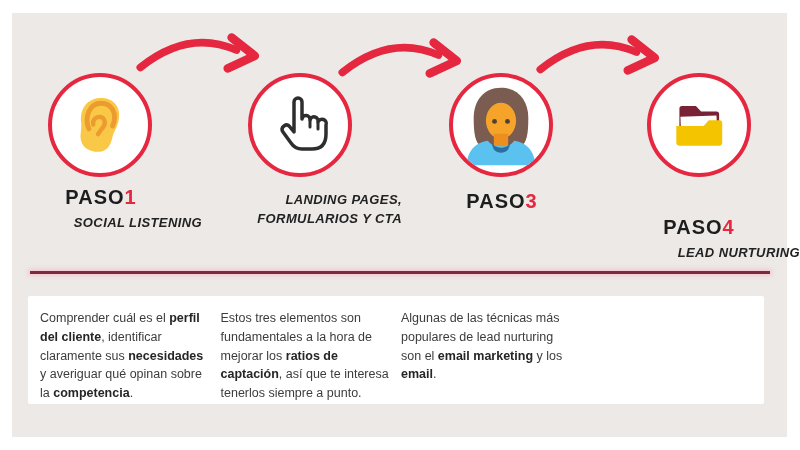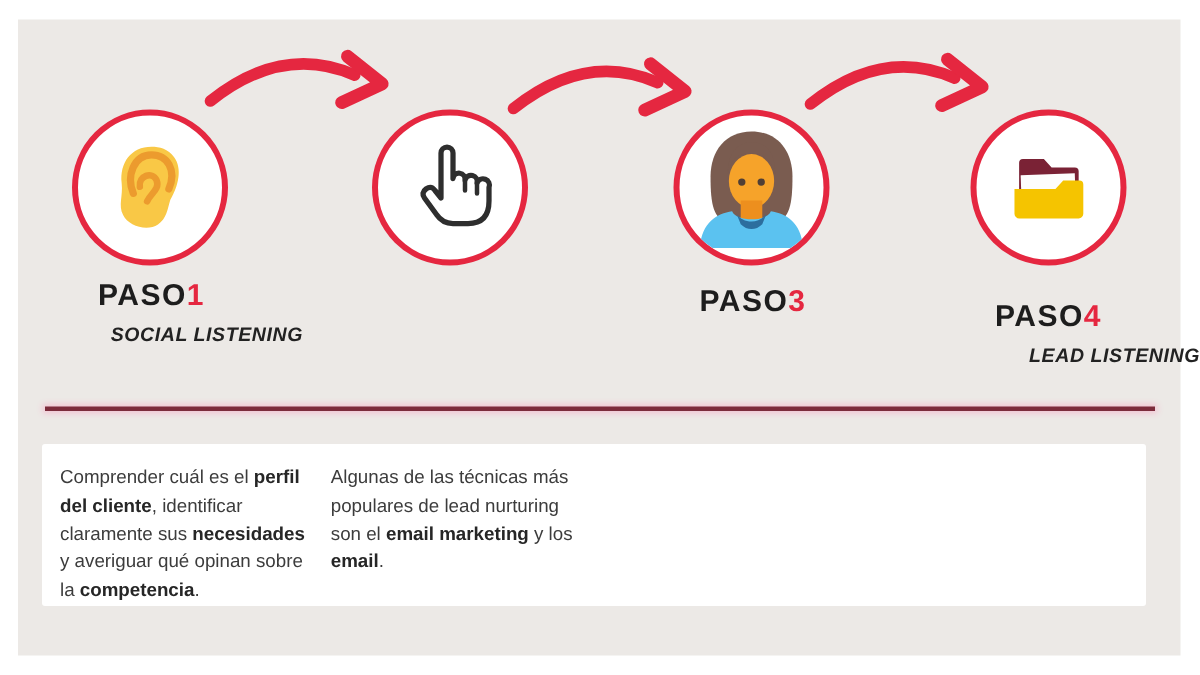--- a/index.html
+++ b/index.html
@@ -31,21 +31,21 @@
   
   .arrow{position:absolute;width:128px;height:50px;}
   .a1{left:134px;top:27px;}
   .a2{left:336px;top:32px;}
   .a3{left:534px;top:29px;}
   
   .step-header{position:absolute;width:202px;text-align:center;}
   .h1{left:0px;top:186px;}
   .h2{left:200px;top:186px;}
   .h3{left:401px;top:190px;}
-  .h4{left:598px;top:200px;}
+  .h4{left:598px;top:216px;}
   .step-title{
     font-size:20px;font-weight:bold;letter-spacing:1px;color:var(--ink);
   }
   .step-title .num{color:var(--accent);}
   .step-subtitle{
     margin-top:5px;font-size:13px;font-weight:bold;font-style:italic;
     letter-spacing:.4px;color:#222;line-height:1.45;white-space:pre-line;text-align:right;
   }
   
   .divider{
@@ -119,28 +119,31 @@
       <rect x="14" y="24" width="35" height="12" fill="#FDFDFD" transform="rotate(-2 14 24)"></rect>
       <path d="M10 33 H36.5 L41.5 27.5 H52 a2.5 2.5 0 0 1 2.5 2.5 V49 a3 3 0 0 1 -3 3 H13 a3 3 0 0 1 -3 -3 Z" fill="#F5C400"></path>
     </svg>
   </div>
 
   <div class="step-header h1">
     <div class="step-title"><span>PASO</span><span class="num">1</span></div>
     <div class="step-subtitle">SOCIAL LISTENING</div>
   </div>
   <div class="step-header h2">
+    <div class="step-subtitle">LANDING PAGES,
+FORMULARIOS Y CTA</div>
   </div>
   <div class="step-header h3">
     <div class="step-title"><span>PASO</span><span class="num">3</span></div>
   </div>
   <div class="step-header h4">
     <div class="step-title"><span>PASO</span><span class="num">4</span></div>
-    <div class="step-subtitle">LEAD LISTENING</div>
+    <div class="step-subtitle">LEAD NURTURING</div>
   </div>
 
   <div class="divider"></div>
 
   <div class="desc-box">
     <div class="desc">Comprender cuál es el <b>perfil del cliente</b>, identificar claramente sus <b>necesidades</b> y averiguar qué opinan sobre la <b>competencia</b>.</div>
+    <div class="desc">Estos tres elementos son fundamentales a la hora de mejorar los <b>ratios de captación</b>, así que te interesa tenerlos siempre a punto.</div>
     <div class="desc">Algunas de las técnicas más populares de lead nurturing son el <b>email marketing</b> y los <b>email</b>.</div>
   </div>
 </div>
 
 </body></html>

